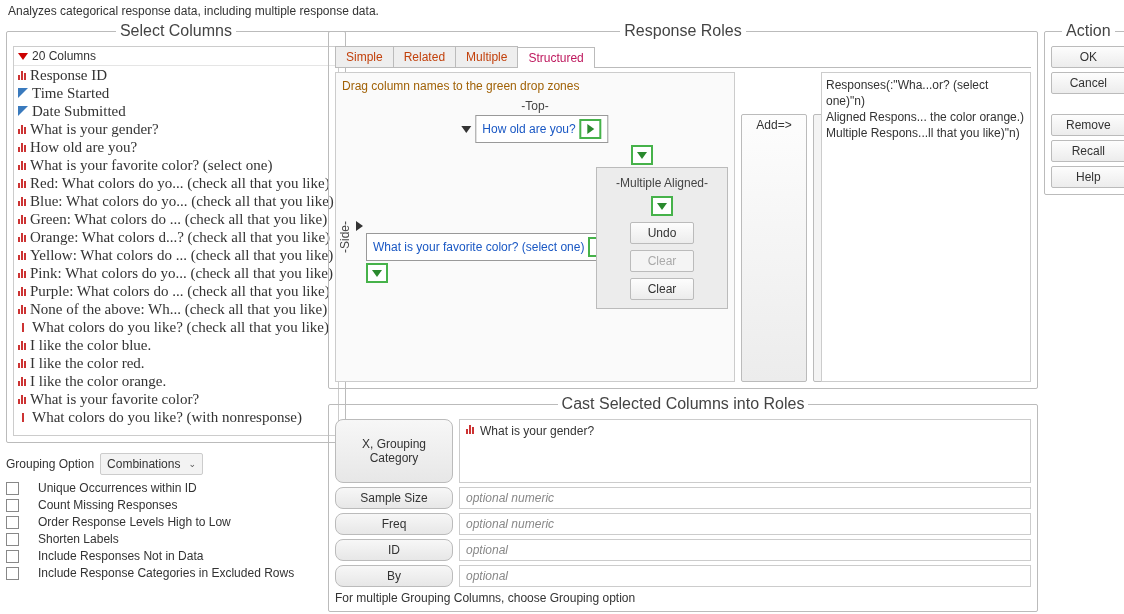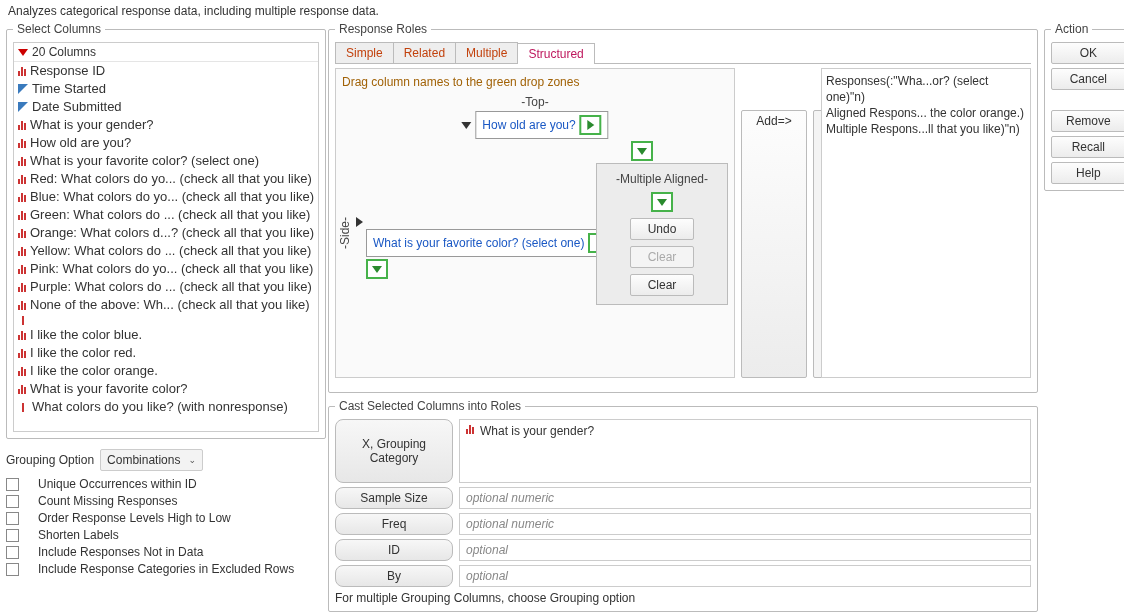--- a/index.html
+++ b/index.html
@@ -4,28 +4,28 @@
 <style>
 * { box-sizing: border-box; margin: 0; padding: 0; }
 body { font-family: "Segoe UI", Arial, sans-serif; font-size: 12px; color: #333; background: #fff; width: 1124px; height: 614px; overflow: hidden; }
 
 .root { display: flex; flex-direction: column; height: 100%; padding: 2px 6px; }
 .desc { font-size: 12px; color: #333; padding: 2px 0 4px 2px; }
 
 .main-row { display: flex; gap: 6px; flex: 1; min-height: 0; }
 
 fieldset { border: 1px solid #bbb; border-radius: 2px; padding: 6px; margin: 0; position: relative; }
-legend { font-size: 12px; color: #444; padding: 0 4px; }
+legend { font-size: 16px; color: #444; padding: 0 4px; text-align: center; }
 
 .left-col { width: 316px; display: flex; flex-direction: column; gap: 6px; }
 .select-columns { flex: 0 0 auto; }
 .col-list { border: 1px solid #ccc; background: #fff; height: 390px; overflow: hidden; }
 .col-header { display: flex; align-items: center; gap: 4px; padding: 2px 4px; border-bottom: 1px solid #e5e5e5; }
 .tri-red { width: 0; height: 0; border-left: 5px solid transparent; border-right: 5px solid transparent; border-top: 7px solid #c00; display: inline-block; }
-.col-item { display: flex; align-items: center; gap: 4px; padding: 1px 4px; white-space: nowrap; overflow: hidden; text-overflow: ellipsis; font-size: 13px; line-height: 16px; }
+.col-item { display: flex; align-items: center; gap: 4px; padding: 1px 4px; white-space: nowrap; overflow: hidden; text-overflow: ellipsis; font-size: 15px; line-height: 16px; font-family: Liberation Serif, serif; }
 .icon-hist { display: inline-flex; align-items: flex-end; gap: 1px; height: 10px; }
 .icon-hist span { width: 2px; background: #c33; display: inline-block; }
 .icon-hist .b1 { height: 5px; } .icon-hist .b2 { height: 9px; } .icon-hist .b3 { height: 7px; }
 .icon-hist.tiny { width: 10px; justify-content: center; }
 .icon-hist.tiny span { width: 2px; height: 9px; }
 .icon-ord { width: 0; height: 0; border-left: 10px solid #3a7abd; border-bottom: 10px solid transparent; transform: rotate(0deg); display: inline-block; }
 
 .grouping-opt { padding-top: 4px; }
 .grouping-opt .row1 { display: flex; align-items: center; gap: 6px; margin-bottom: 6px; }
 .combo { display: inline-flex; align-items: center; border: 1px solid #ccc; background: #f3f3f3; height: 22px; padding: 0 6px; gap: 8px; border-radius: 2px; cursor: pointer; }
@@ -198,20 +198,21 @@
                   <span class="b1"></span>
                   <span class="b2"></span>
                   <span class="b3"></span>
                 </span>
                 <span>None of the above: Wh... (check all that you like)</span>
               </div>
               <div class="col-item">
                 <span class="icon-hist tiny">
                   <span></span>
                 </span>
+                <span>What colors do you like? (check all that you like)</span>
               </div>
               <div class="col-item">
                 <span class="icon-hist">
                   <span class="b1"></span>
                   <span class="b2"></span>
                   <span class="b3"></span>
                 </span>
                 <span>I like the color blue.</span>
               </div>
               <div class="col-item">

